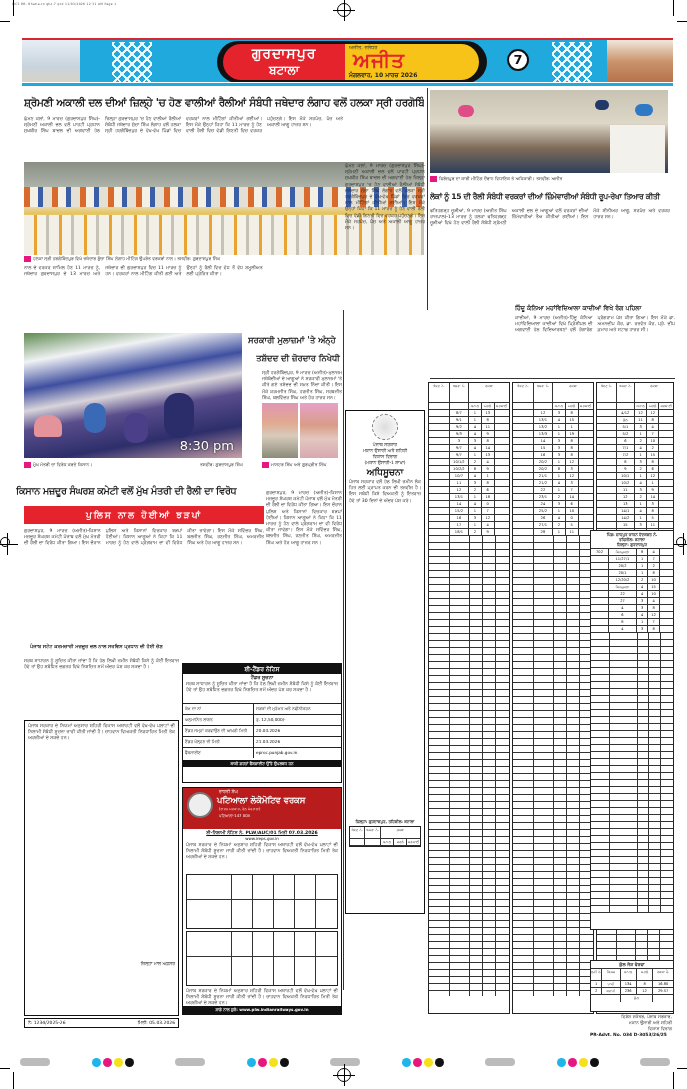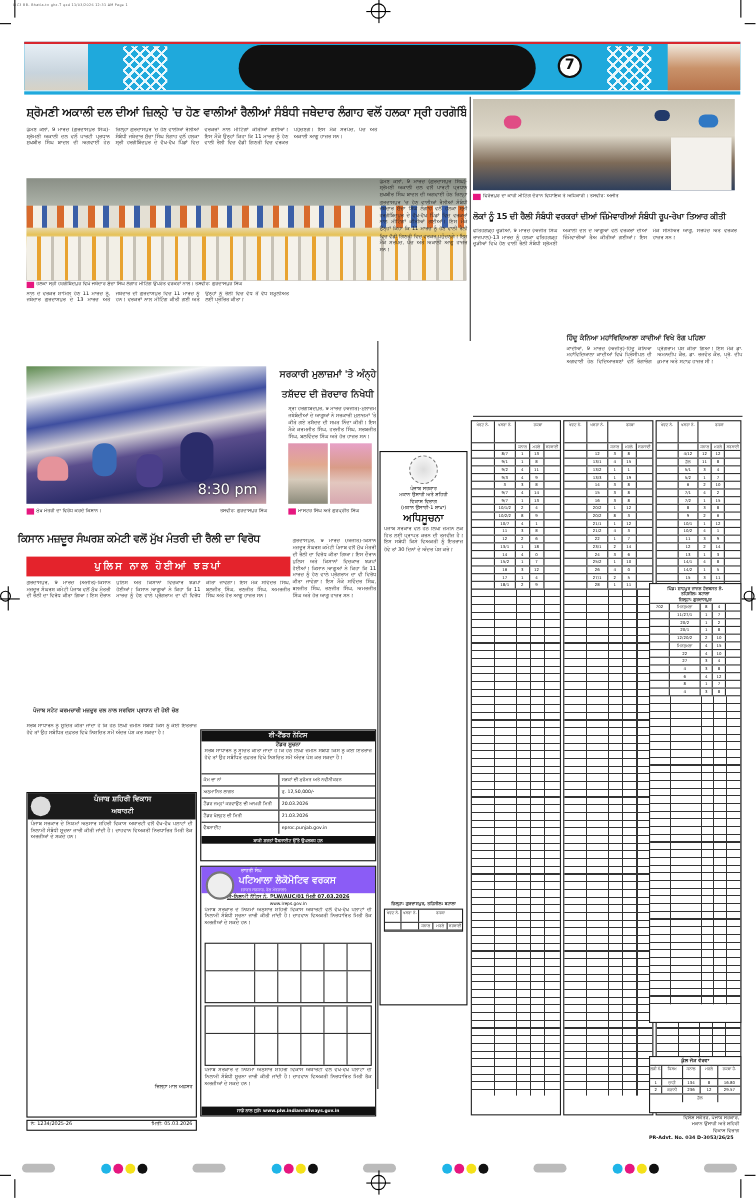--- a/index.html
+++ b/index.html
@@ -56,20 +56,29 @@
 <div class="abs crop" style="left:673px;top:0;width:1px;height:16px"></div>
 <div class="abs reg" style="left:337px;top:3px"></div>
 <div class="abs reg" style="left:0;top:537px;width:10px;height:10px"></div>
 <div class="abs reg" style="left:676px;top:537px;width:10px;height:10px"></div>
 
 <div class="abs mast">
   <div class="lphoto"></div>
   <div class="lattice" style="left:90px"></div>
   <div class="lattice" style="left:530px"></div>
   <div class="pill">
+    <div class="red">
+      <div class="city1">ਗੁਰਦਾਸਪੁਰ</div>
+      <div class="city2">ਬਟਾਲਾ</div>
+    </div>
+    <div class="yel">
+      <span class="pub">ਅਜੀਤ, ਜਲੰਧਰ</span>
+      <span class="brand">ਅਜੀਤ</span>
+      <span class="date">ਮੰਗਲਵਾਰ, 10 ਮਾਰਚ 2026</span>
+    </div>
   </div>
   <div class="pagenum">7</div>
   <div class="rphoto"></div>
 </div>
 <div class="abs mast-bottom"></div>
 
 <div class="abs hl" style="left:24px;top:91px;width:400px;height:22px;font-size:10.5px;line-height:22px;letter-spacing:-.3px">ਸ਼੍ਰੋਮਣੀ ਅਕਾਲੀ ਦਲ ਦੀਆਂ ਜ਼ਿਲ੍ਹੇ 'ਚ ਹੋਣ ਵਾਲੀਆਂ ਰੈਲੀਆਂ ਸੰਬੰਧੀ ਜਥੇਦਾਰ ਲੰਗਾਹ ਵਲੋਂ ਹਲਕਾ ਸ੍ਰੀ ਹਰਗੋਬਿੰਦਪੁਰ 'ਚ ਮੀਟਿੰਗਾਂ</div>
 <div class="abs body-col" style="left:24px;top:116px;width:400px;height:44px;column-count:5;column-gap:5px">ਘੁੰਮਣ ਕਲਾਂ, 9 ਮਾਰਚ (ਗੁਰਦਾਸਪੁਰ ਸਿੰਘ)-ਸ਼੍ਰੋਮਣੀ ਅਕਾਲੀ ਦਲ ਵਲੋਂ ਪਾਰਟੀ ਪ੍ਰਧਾਨ ਸੁਖਬੀਰ ਸਿੰਘ ਬਾਦਲ ਦੀ ਅਗਵਾਈ ਹੇਠ ਜ਼ਿਲ੍ਹਾ ਗੁਰਦਾਸਪੁਰ 'ਚ ਹੋਣ ਵਾਲੀਆਂ ਰੈਲੀਆਂ ਸੰਬੰਧੀ ਜਥੇਦਾਰ ਸੁੱਚਾ ਸਿੰਘ ਲੰਗਾਹ ਵਲੋਂ ਹਲਕਾ ਸ੍ਰੀ ਹਰਗੋਬਿੰਦਪੁਰ ਦੇ ਵੱਖ-ਵੱਖ ਪਿੰਡਾਂ ਵਿਚ ਵਰਕਰਾਂ ਨਾਲ ਮੀਟਿੰਗਾਂ ਕੀਤੀਆਂ ਗਈਆਂ। ਇਸ ਮੌਕੇ ਉਨ੍ਹਾਂ ਕਿਹਾ ਕਿ 11 ਮਾਰਚ ਨੂੰ ਹੋਣ ਵਾਲੀ ਰੈਲੀ ਵਿਚ ਵੱਡੀ ਗਿਣਤੀ ਵਿਚ ਵਰਕਰ ਪਹੁੰਚਣਗੇ। ਇਸ ਮੌਕੇ ਸਰਪੰਚ, ਪੰਚ ਅਤੇ ਅਕਾਲੀ ਆਗੂ ਹਾਜ਼ਰ ਸਨ।</div>
 <div class="abs photo" style="left:24px;top:162px;width:400px;height:93px;background:linear-gradient(180deg,#8a8f86 0%,#aab0a6 25%,#e9e4d6 45%,#e6c35c 55%,#efe9dc 70%,#9b9488 100%)">
   <div style="position:absolute;left:0;bottom:0;width:100%;height:40px;background:repeating-linear-gradient(90deg,#f2efe6 0 10px,#e8a330 10px 13px,#f5f2ea 13px 22px,#c7c2b6 22px 25px)"></div>
@@ -97,21 +106,21 @@
 <div class="abs photo" style="left:24px;top:333px;width:218px;height:125px;background:linear-gradient(170deg,#5e8a4f 0%,#f0f2f4 18%,#3f4fa0 35%,#d8d4da 48%,#5a4d8c 60%,#2d2e6b 80%,#c9a1a6 100%)">
   <div style="position:absolute;left:10px;top:82px;width:28px;height:22px;background:#e5939b;border-radius:12px 12px 4px 4px"></div>
   <div style="position:absolute;left:60px;top:70px;width:22px;height:30px;background:#3a6ab5;border-radius:10px"></div>
   <div style="position:absolute;left:100px;top:80px;width:24px;height:30px;background:#4b3f8a;border-radius:10px"></div>
   <div style="position:absolute;left:140px;top:60px;width:30px;height:45px;background:#2b2c6a;border-radius:14px"></div>
   <span style="position:absolute;right:8px;bottom:5px;font-size:13px;color:#fff;text-shadow:0 0 2px #000">8:30 pm</span>
 </div>
 <div class="abs cap" style="left:24px;top:462px;width:150px"><span class="mark"></span><span>ਮੁੱਖ ਮੰਤਰੀ ਦਾ ਵਿਰੋਧ ਕਰਦੇ ਕਿਸਾਨ।</span></div>
 <div class="abs cap" style="left:200px;top:462px;width:70px">ਤਸਵੀਰ: ਗੁਰਦਾਸਪੁਰ ਸਿੰਘ</div>
 
-<div class="abs hl" style="left:248px;top:332px;width:100px;height:17px;font-size:8.4px;line-height:17px;color:#222;text-align:center">ਸਰਕਾਰੀ ਮੁਲਾਜ਼ਮਾਂ 'ਤੇ ਅੰਨ੍ਹੇ</div>
+<div class="abs hl" style="left:248px;top:332px;width:100px;height:17px;font-size:8.4px;line-height:17px;color:#222;">ਸਰਕਾਰੀ ਮੁਲਾਜ਼ਮਾਂ 'ਤੇ ਅੰਨ੍ਹੇ</div>
 <div class="abs hl" style="left:248px;top:350px;width:100px;height:17px;font-size:8.4px;line-height:17px;color:#222;text-align:center">ਤਸ਼ੱਦਦ ਦੀ ਜ਼ੋਰਦਾਰ ਨਿਖੇਧੀ</div>
 <div class="abs body-col" style="left:262px;top:370px;width:80px;height:30px">ਸ੍ਰੀ ਹਰਗੋਬਿੰਦਪੁਰ, 9 ਮਾਰਚ (ਅਜੀਤ)-ਮੁਲਾਜ਼ਮ ਜਥੇਬੰਦੀਆਂ ਦੇ ਆਗੂਆਂ ਨੇ ਸਰਕਾਰੀ ਮੁਲਾਜ਼ਮਾਂ 'ਤੇ ਕੀਤੇ ਗਏ ਤਸ਼ੱਦਦ ਦੀ ਸਖ਼ਤ ਨਿੰਦਾ ਕੀਤੀ। ਇਸ ਮੌਕੇ ਕਰਮਜੀਤ ਸਿੰਘ, ਹਰਜੀਤ ਸਿੰਘ, ਸਰਬਜੀਤ ਸਿੰਘ, ਬਲਵਿੰਦਰ ਸਿੰਘ ਅਤੇ ਹੋਰ ਹਾਜ਼ਰ ਸਨ।</div>
 <div class="abs photo" style="left:262px;top:403px;width:36px;height:55px;background:linear-gradient(180deg,#e096b3 0%,#e2a98f 35%,#d7cbbb 60%,#8b8a7a 100%)"></div>
 <div class="abs photo" style="left:300px;top:403px;width:38px;height:55px;background:linear-gradient(180deg,#e7a2c8 0%,#d99c88 40%,#e3c7bf 65%,#d8a8b0 100%)"></div>
 <div class="abs cap" style="left:262px;top:462px;width:78px"><span class="mark"></span><span>ਮਾਸਟਰ ਸਿੰਘ ਅਤੇ ਗੁਰਪ੍ਰੀਤ ਸਿੰਘ</span></div>
 <div class="abs rule-v" style="left:343px;top:310px;height:680px"></div>
 
 <div class="abs adbox" style="left:345px;top:410px;width:80px;height:504px">
   <div style="margin:3px auto 2px;width:26px;height:26px;border-radius:50%;border:1px dashed #777;background:radial-gradient(#ddd,#fff)"></div>
   <div style="font-size:4.5px;text-align:center;line-height:6px">ਪੰਜਾਬ ਸਰਕਾਰ</div>
@@ -138,25 +147,20 @@
 </div>
 
 <div class="abs hl" style="left:16px;top:480px;width:320px;height:22px;font-size:9.6px;line-height:22px;letter-spacing:-.3px">ਕਿਸਾਨ ਮਜ਼ਦੂਰ ਸੰਘਰਸ਼ ਕਮੇਟੀ ਵਲੋਂ ਮੁੱਖ ਮੰਤਰੀ ਦੀ ਰੈਲੀ ਦਾ ਵਿਰੋਧ</div>
 <div class="abs redbar" style="left:24px;top:506px;width:240px;height:18px;font-size:9px;line-height:18px;letter-spacing:2px">ਪੁਲਿਸ ਨਾਲ ਹੋਈਆਂ ਝੜਪਾਂ</div>
 <div class="abs body-col" style="left:24px;top:528px;width:240px;height:110px;column-count:3;column-gap:5px">ਗੁਰਦਾਸਪੁਰ, 9 ਮਾਰਚ (ਅਜੀਤ)-ਕਿਸਾਨ ਮਜ਼ਦੂਰ ਸੰਘਰਸ਼ ਕਮੇਟੀ ਪੰਜਾਬ ਵਲੋਂ ਮੁੱਖ ਮੰਤਰੀ ਦੀ ਰੈਲੀ ਦਾ ਵਿਰੋਧ ਕੀਤਾ ਗਿਆ। ਇਸ ਦੌਰਾਨ ਪੁਲਿਸ ਅਤੇ ਕਿਸਾਨਾਂ ਵਿਚਕਾਰ ਝੜਪਾਂ ਹੋਈਆਂ। ਕਿਸਾਨ ਆਗੂਆਂ ਨੇ ਕਿਹਾ ਕਿ 11 ਮਾਰਚ ਨੂੰ ਹੋਣ ਵਾਲੇ ਪ੍ਰੋਗਰਾਮ ਦਾ ਵੀ ਵਿਰੋਧ ਕੀਤਾ ਜਾਵੇਗਾ। ਇਸ ਮੌਕੇ ਸਵਿੰਦਰ ਸਿੰਘ, ਬਲਜੀਤ ਸਿੰਘ, ਰਣਜੀਤ ਸਿੰਘ, ਅਮਰਜੀਤ ਸਿੰਘ ਅਤੇ ਹੋਰ ਆਗੂ ਹਾਜ਼ਰ ਸਨ।</div>
 <div class="abs hl" style="left:30px;top:641px;width:230px;height:10px;font-size:5px;line-height:10px">ਪੰਜਾਬ ਸਟੇਟ ਕਰਮਚਾਰੀ ਮਜ਼ਦੂਰ ਦਲ ਨਾਲ ਸਰਵਿਸ ਪ੍ਰਧਾਨ ਦੀ ਹੋਈ ਚੋਣ</div>
 <div class="abs body-col" style="left:266px;top:490px;width:76px;height:170px">ਗੁਰਦਾਸਪੁਰ, 9 ਮਾਰਚ (ਅਜੀਤ)-ਕਿਸਾਨ ਮਜ਼ਦੂਰ ਸੰਘਰਸ਼ ਕਮੇਟੀ ਪੰਜਾਬ ਵਲੋਂ ਮੁੱਖ ਮੰਤਰੀ ਦੀ ਰੈਲੀ ਦਾ ਵਿਰੋਧ ਕੀਤਾ ਗਿਆ। ਇਸ ਦੌਰਾਨ ਪੁਲਿਸ ਅਤੇ ਕਿਸਾਨਾਂ ਵਿਚਕਾਰ ਝੜਪਾਂ ਹੋਈਆਂ। ਕਿਸਾਨ ਆਗੂਆਂ ਨੇ ਕਿਹਾ ਕਿ 11 ਮਾਰਚ ਨੂੰ ਹੋਣ ਵਾਲੇ ਪ੍ਰੋਗਰਾਮ ਦਾ ਵੀ ਵਿਰੋਧ ਕੀਤਾ ਜਾਵੇਗਾ। ਇਸ ਮੌਕੇ ਸਵਿੰਦਰ ਸਿੰਘ, ਬਲਜੀਤ ਸਿੰਘ, ਰਣਜੀਤ ਸਿੰਘ, ਅਮਰਜੀਤ ਸਿੰਘ ਅਤੇ ਹੋਰ ਆਗੂ ਹਾਜ਼ਰ ਸਨ।</div>
 
 <div class="abs body-col" style="left:24px;top:658px;width:155px;height:60px">ਸਰਬ ਸਾਧਾਰਨ ਨੂੰ ਸੂਚਿਤ ਕੀਤਾ ਜਾਂਦਾ ਹੈ ਕਿ ਹੇਠ ਲਿਖੀ ਜ਼ਮੀਨ ਸੰਬੰਧੀ ਕਿਸੇ ਨੂੰ ਕੋਈ ਇਤਰਾਜ਼ ਹੋਵੇ ਤਾਂ ਉਹ ਸਬੰਧਿਤ ਦਫ਼ਤਰ ਵਿਖੇ ਨਿਸ਼ਚਿਤ ਸਮੇਂ ਅੰਦਰ ਪੇਸ਼ ਕਰ ਸਕਦਾ ਹੈ।</div>
 <div class="abs adbox" style="left:24px;top:720px;width:155px;height:296px">
-  <div class="adhead" style="height:24px;position:relative;background:#1b1b1b">
-    <div style="position:absolute;left:3px;top:3px;width:18px;height:18px;border-radius:50%;background:#ddd"></div>
-    <div style="font-size:6.5px;line-height:11px;padding-left:20px">ਪੰਜਾਬ ਸ਼ਹਿਰੀ ਵਿਕਾਸ</div>
-    <div style="font-size:6px;line-height:11px;padding-left:20px">ਅਥਾਰਟੀ</div>
-  </div>
   <div class="body-col" style="padding:2px 3px;height:240px">ਪੰਜਾਬ ਸਰਕਾਰ ਦੇ ਨਿਯਮਾਂ ਅਨੁਸਾਰ ਸ਼ਹਿਰੀ ਵਿਕਾਸ ਅਥਾਰਟੀ ਵਲੋਂ ਵੱਖ-ਵੱਖ ਪਲਾਟਾਂ ਦੀ ਨਿਲਾਮੀ ਸੰਬੰਧੀ ਸੂਚਨਾ ਜਾਰੀ ਕੀਤੀ ਜਾਂਦੀ ਹੈ। ਚਾਹਵਾਨ ਵਿਅਕਤੀ ਨਿਰਧਾਰਿਤ ਮਿਤੀ ਤੱਕ ਅਰਜ਼ੀਆਂ ਦੇ ਸਕਦੇ ਹਨ।</div>
   <div style="font-size:4.5px;text-align:right;padding-right:3px">ਜ਼ਿਲ੍ਹਾ ਮਾਲ ਅਫ਼ਸਰ</div>
 </div>
 <div class="abs" style="left:24px;top:1018px;width:155px;height:10px;border:1px solid #111;font-size:4.5px;line-height:8px;display:flex;justify-content:space-between;padding:0 3px">
   <span>ਨੰ: 1234/2025-26</span>
   <span>ਮਿਤੀ: 05.03.2026</span>
 </div>
 
 <div class="abs adbox" style="left:182px;top:663px;width:160px;height:120px">
   <div class="adhead" style="font-size:6px;line-height:10px">ਈ-ਟੈਂਡਰ ਨੋਟਿਸ</div>
@@ -181,21 +185,21 @@
       </div>
     <div style="display:flex;border-top:1px solid #222;font-size:4.2px;line-height:10px">
         <span style="width:45%;padding-left:2px;border-right:1px solid #222">ਵੈੱਬਸਾਈਟ</span>
         <span style="padding-left:2px">eproc.punjab.gov.in</span>
       </div>
   </div>
   <div class="adhead" style="font-size:4px;line-height:7px;margin-top:2px">ਬਾਕੀ ਸ਼ਰਤਾਂ ਵੈੱਬਸਾਈਟ ਉੱਤੇ ਉਪਲਬਧ ਹਨ</div>
 </div>
 
 <div class="abs adbox" style="left:182px;top:787px;width:160px;height:228px">
-  <div style="background:#8b5cf6;color:#fff;height:24px;position:relative">
+  <div style="background:#b91c1c;color:#fff;height:41px;position:relative">
     <div style="position:absolute;left:4px;top:4px;width:26px;height:26px;border-radius:50%;background:#eee;border:2px solid #777"></div>
     <div style="position:absolute;left:36px;top:1px;font-size:4.5px">ਭਾਰਤੀ ਸੰਘ</div>
     <div style="position:absolute;left:34px;top:7px;font-size:8.4px;font-weight:bold;white-space:nowrap">ਪਟਿਆਲਾ ਲੋਕੋਮੋਟਿਵ ਵਰਕਸ</div>
     <div style="position:absolute;left:36px;top:19px;font-size:3.6px">(ਭਾਰਤ ਸਰਕਾਰ, ਰੇਲ ਮੰਤਰਾਲਾ)</div>
     <div style="position:absolute;left:36px;top:25px;font-size:3.8px">ਪਟਿਆਲਾ-147 003</div>
   </div>
   <div style="font-size:4.6px;text-align:center;font-weight:bold;line-height:7px;text-decoration:underline">ਈ-ਨਿਲਾਮੀ ਨੋਟਿਸ ਨੰ. PLW/AUC/01 ਮਿਤੀ 07.03.2026</div>
   <div style="font-size:4px;text-align:center;line-height:6px">www.ireps.gov.in</div>
   <div class="body-col" style="padding:0 3px;height:30px">ਪੰਜਾਬ ਸਰਕਾਰ ਦੇ ਨਿਯਮਾਂ ਅਨੁਸਾਰ ਸ਼ਹਿਰੀ ਵਿਕਾਸ ਅਥਾਰਟੀ ਵਲੋਂ ਵੱਖ-ਵੱਖ ਪਲਾਟਾਂ ਦੀ ਨਿਲਾਮੀ ਸੰਬੰਧੀ ਸੂਚਨਾ ਜਾਰੀ ਕੀਤੀ ਜਾਂਦੀ ਹੈ। ਚਾਹਵਾਨ ਵਿਅਕਤੀ ਨਿਰਧਾਰਿਤ ਮਿਤੀ ਤੱਕ ਅਰਜ਼ੀਆਂ ਦੇ ਸਕਦੇ ਹਨ।</div>
   <div class="table" style="margin:2px 3px;height:55px">

